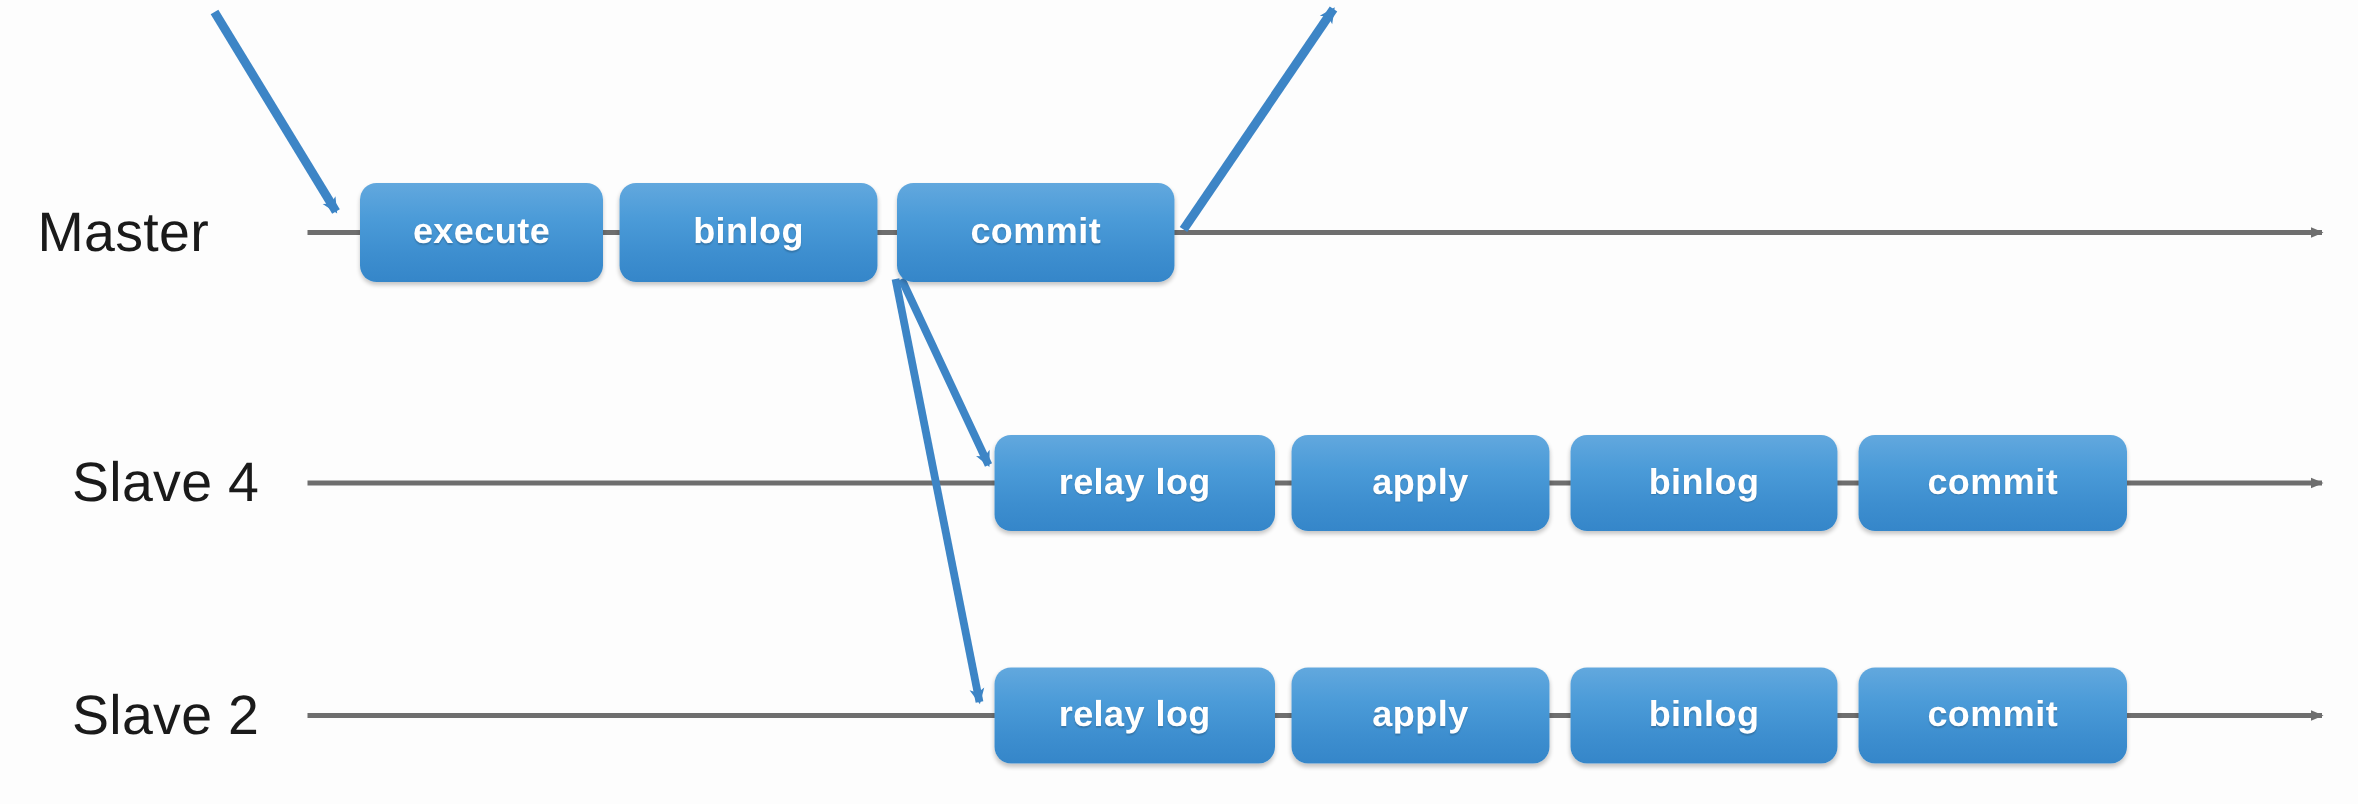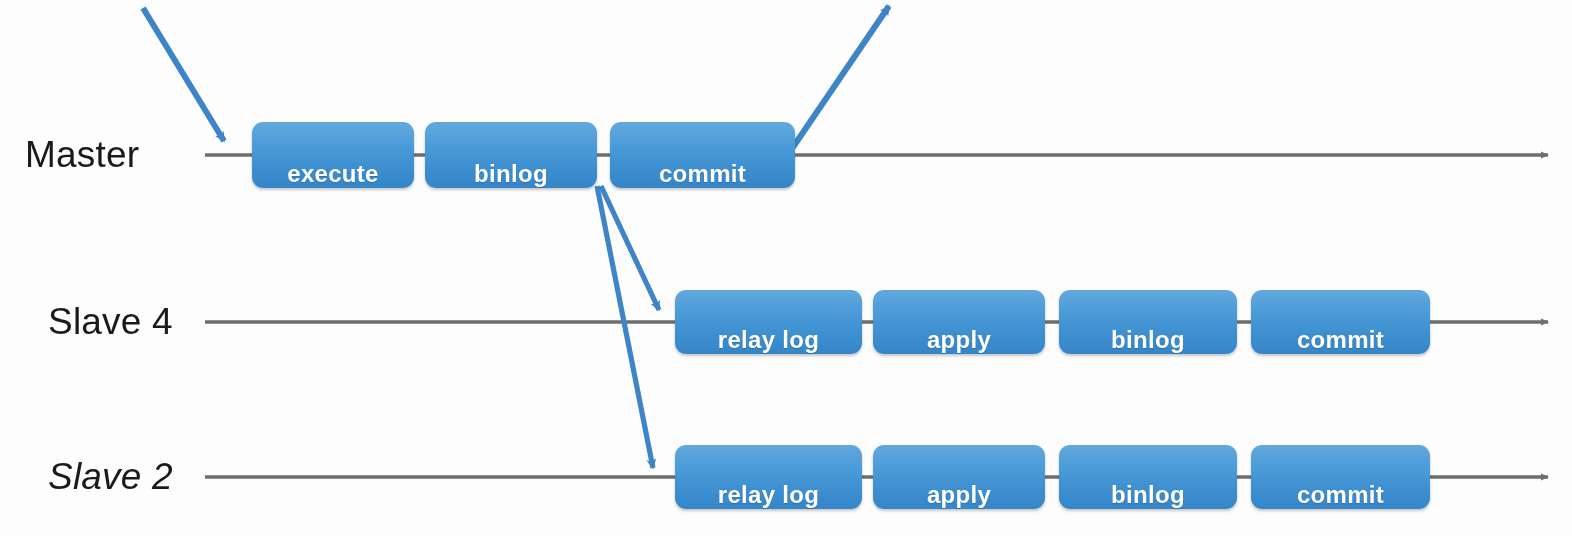--- a/index.html
+++ b/index.html
@@ -32,24 +32,23 @@
     white-space: nowrap;
     transform: translateY(-50%);
   }
   .stage-box {
     position: absolute;
     transform: translateY(-50%);
     border-radius: 11px;
     background: linear-gradient(180deg, #62a8de 0%, #4b9bd8 36%, #3d8ecf 72%, #3586c9 100%);
     box-shadow: 0 2px 3px rgba(0,0,0,0.22);
     display: flex;
-    align-items: flex-end;
+    align-items: center;
     justify-content: center;
     box-sizing: border-box;
-    margin-left: 12px;
   }
   .stage-label {
     color: #ffffff;
     font-size: 24px;
     font-weight: bold;
     font-family: "Liberation Sans", sans-serif;
     letter-spacing: 0.3px;
     text-shadow: 0 1px 1px rgba(0,0,0,0.18);
     white-space: nowrap;
   }
@@ -101,21 +100,21 @@
   <div class="stage-box" style="left:861px; top:322px; width:172px; height:64px;">
     <span class="stage-label">apply</span>
   </div>
   <div class="stage-box" style="left:1047px; top:322px; width:178px; height:64px;">
     <span class="stage-label">binlog</span>
   </div>
   <div class="stage-box" style="left:1239px; top:322px; width:179px; height:64px;">
     <span class="stage-label">commit</span>
   </div>
 
-  <div class="row-label" style="left:48px; top:477px;font-style:italic;">Slave 2</div>
+  <div class="row-label" style="left:48px; top:477px;">Slave 2</div>
   <div class="stage-box" style="left:663px; top:477px; width:187px; height:64px;">
     <span class="stage-label">relay log</span>
   </div>
   <div class="stage-box" style="left:861px; top:477px; width:172px; height:64px;">
     <span class="stage-label">apply</span>
   </div>
   <div class="stage-box" style="left:1047px; top:477px; width:178px; height:64px;">
     <span class="stage-label">binlog</span>
   </div>
   <div class="stage-box" style="left:1239px; top:477px; width:179px; height:64px;">

